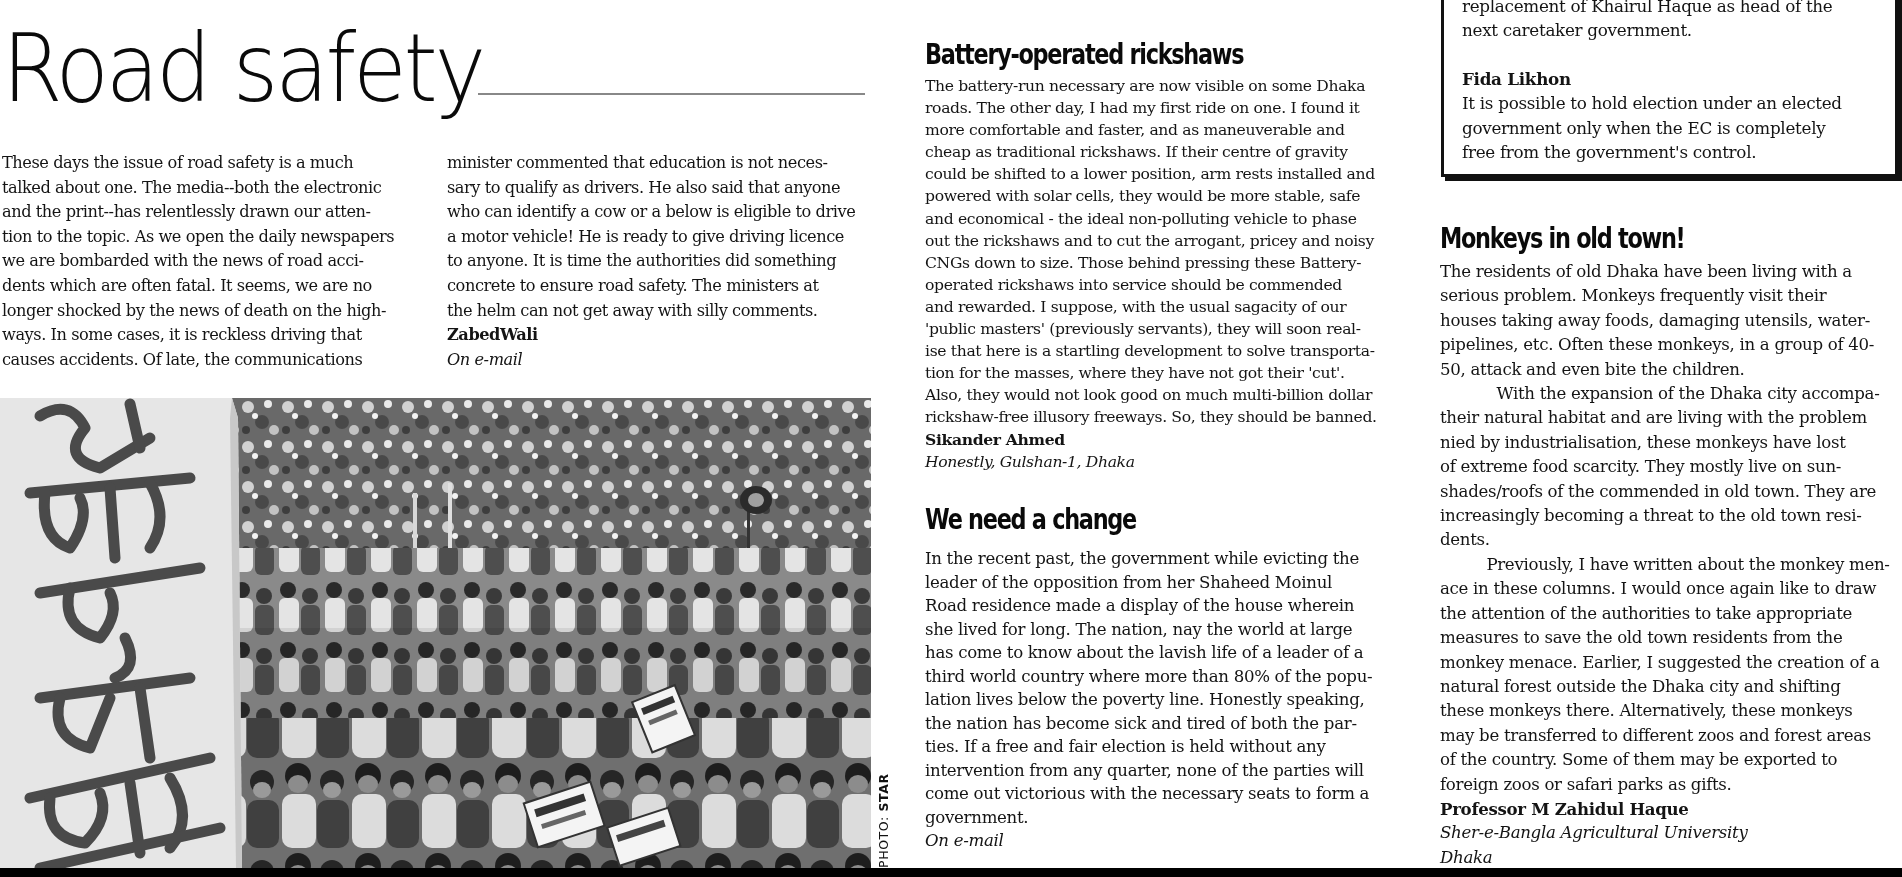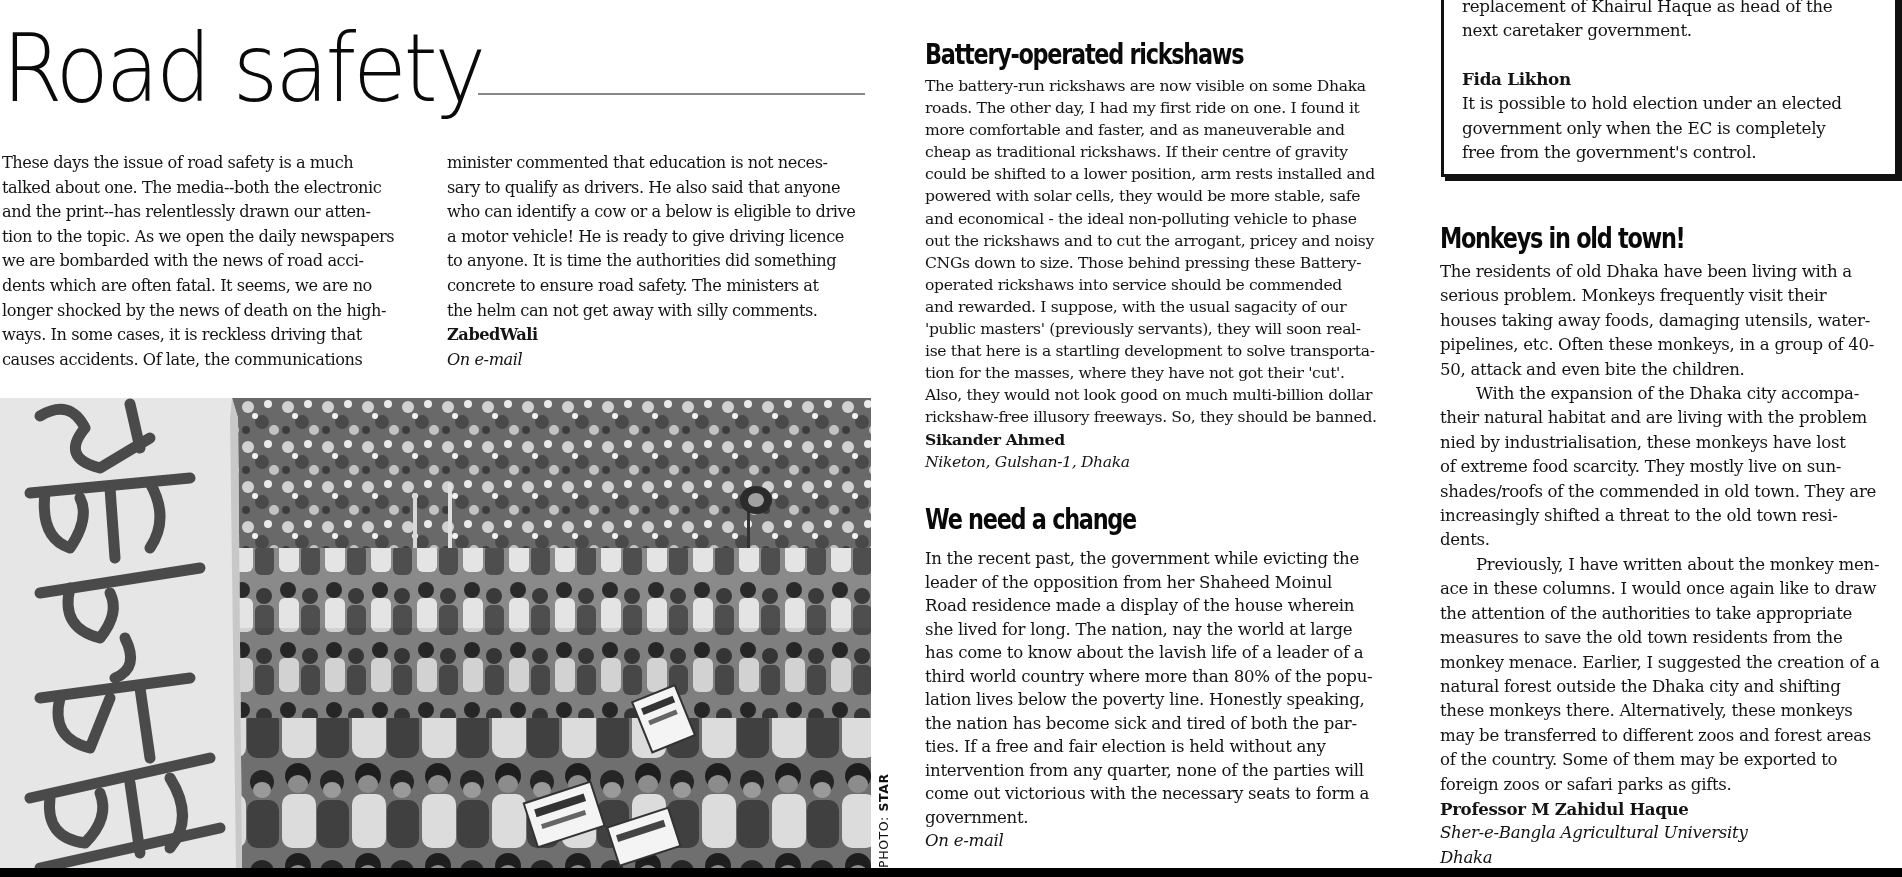--- a/index.html
+++ b/index.html
@@ -10,21 +10,21 @@
   }
   .abs { position: absolute; }
   .body-text {
     font-family: "DejaVu Serif", serif;
     font-size: 16.2px; line-height: 24.6px; letter-spacing: -0.45px;
     color: #141414;
   }
   .line { display: block; white-space: nowrap; }
   .bold { font-weight: bold; }
   .ital { font-style: italic; }
-  .indent { padding-left: 36px; }
+  .indent { padding-left: 36px; text-align: center; }
 
   
   #title {
     left: 2px; top: 14px;
     font-family: "DejaVu Sans", sans-serif; font-weight: 200;
     font-size: 94px; line-height: 110px; letter-spacing: -3.5px;
     color: #0a0a0a; transform: scaleX(0.93); transform-origin: left top;
   }
   #title-rule {
     left: 478px; top: 93px; width: 387px; height: 2px; background: #888;
@@ -175,38 +175,38 @@
       <path d="M130 385 L140 455"></path>
       <path d="M170 380 Q195 420 170 450"></path>
       <path d="M40 470 L220 430"></path>
     </g>
   </svg>
 </div>
 <div id="photo-credit" class="abs"><span>PHOTO: </span><b>STAR</b></div>
 
 <div class="abs headline" style="left:925px; top:38px;">Battery-operated rickshaws</div>
 <div class="abs body-text" style="left:925px; top:75px; width:470px; font-size:15.6px; line-height:22.1px; letter-spacing:-0.35px;">
-  <span class="line">The battery-run rickshaws are now visible on some Dhaka</span>
+  <span class="line">The battery-run necessary are now visible on some Dhaka</span>
   <span class="line">roads. The other day, I had my first ride on one. I found it</span>
   <span class="line">more comfortable and faster, and as maneuverable and</span>
   <span class="line">cheap as traditional rickshaws. If their centre of gravity</span>
   <span class="line">could be shifted to a lower position, arm rests installed and</span>
   <span class="line">powered with solar cells, they would be more stable, safe</span>
   <span class="line">and economical - the ideal non-polluting vehicle to phase</span>
   <span class="line">out the rickshaws and to cut the arrogant, pricey and noisy</span>
   <span class="line">CNGs down to size. Those  behind pressing these Battery-</span>
   <span class="line">operated rickshaws into service should be commended</span>
   <span class="line">and rewarded. I suppose, with the usual sagacity of our</span>
   <span class="line">'public masters' (previously servants), they will soon real-</span>
   <span class="line">ise that here is a startling development to solve transporta-</span>
   <span class="line">tion for the masses, where they have not got their 'cut'.</span>
   <span class="line">Also, they would not look good on much multi-billion dollar</span>
   <span class="line">rickshaw-free illusory freeways. So, they should be banned.</span>
   <span class="line bold">Sikander Ahmed</span>
-  <span class="line ital">Niketon, Gulshan-1, Dhaka</span>
+  <span class="line ital">Honestly, Gulshan-1, Dhaka</span>
 </div>
 
 <div class="abs headline" style="left:925px; top:503px;">We need a change</div>
 <div class="abs body-text" style="left:925px; top:540px; width:470px; font-size:16.6px; line-height:23.5px; letter-spacing:-0.3px;margin-top:7px;">
   <span class="line">In the recent past, the government while evicting the</span>
   <span class="line">leader of the opposition from her Shaheed Moinul</span>
   <span class="line">Road residence made a display of the house wherein</span>
   <span class="line">she lived for long. The nation, nay the world at large</span>
   <span class="line">has come to know about the lavish life of a leader of a</span>
   <span class="line">third world country where more than 80% of the popu-</span>
@@ -235,21 +235,21 @@
   <span class="line">The residents of old Dhaka have been living with a</span>
   <span class="line">serious problem. Monkeys frequently visit their</span>
   <span class="line">houses taking away foods, damaging utensils, water-</span>
   <span class="line">pipelines, etc. Often these monkeys, in a group of 40-</span>
   <span class="line">50, attack and even bite the children.</span>
   <span class="line indent">With the expansion of the Dhaka city accompa-</span>
   <span class="line">their natural habitat and are living with the problem</span>
   <span class="line">nied by industrialisation, these monkeys have lost</span>
   <span class="line">of extreme food scarcity. They mostly live on sun-</span>
   <span class="line">shades/roofs of the commended in old town. They are</span>
-  <span class="line">increasingly shifted a threat to the old town resi-</span>
+  <span class="line">increasingly becoming a threat to the old town resi-</span>
   <span class="line">dents.</span>
   <span class="line indent">Previously, I have written about the monkey men-</span>
   <span class="line">ace in these columns. I would once again like to draw</span>
   <span class="line">the attention of the authorities to take appropriate</span>
   <span class="line">measures to save the old town residents from the</span>
   <span class="line">monkey menace. Earlier, I suggested the creation of a</span>
   <span class="line">natural forest outside the Dhaka city and shifting</span>
   <span class="line">these monkeys there. Alternatively, these monkeys</span>
   <span class="line">may be transferred to different zoos and forest areas</span>
   <span class="line">of the country. Some of them may be exported to</span>

